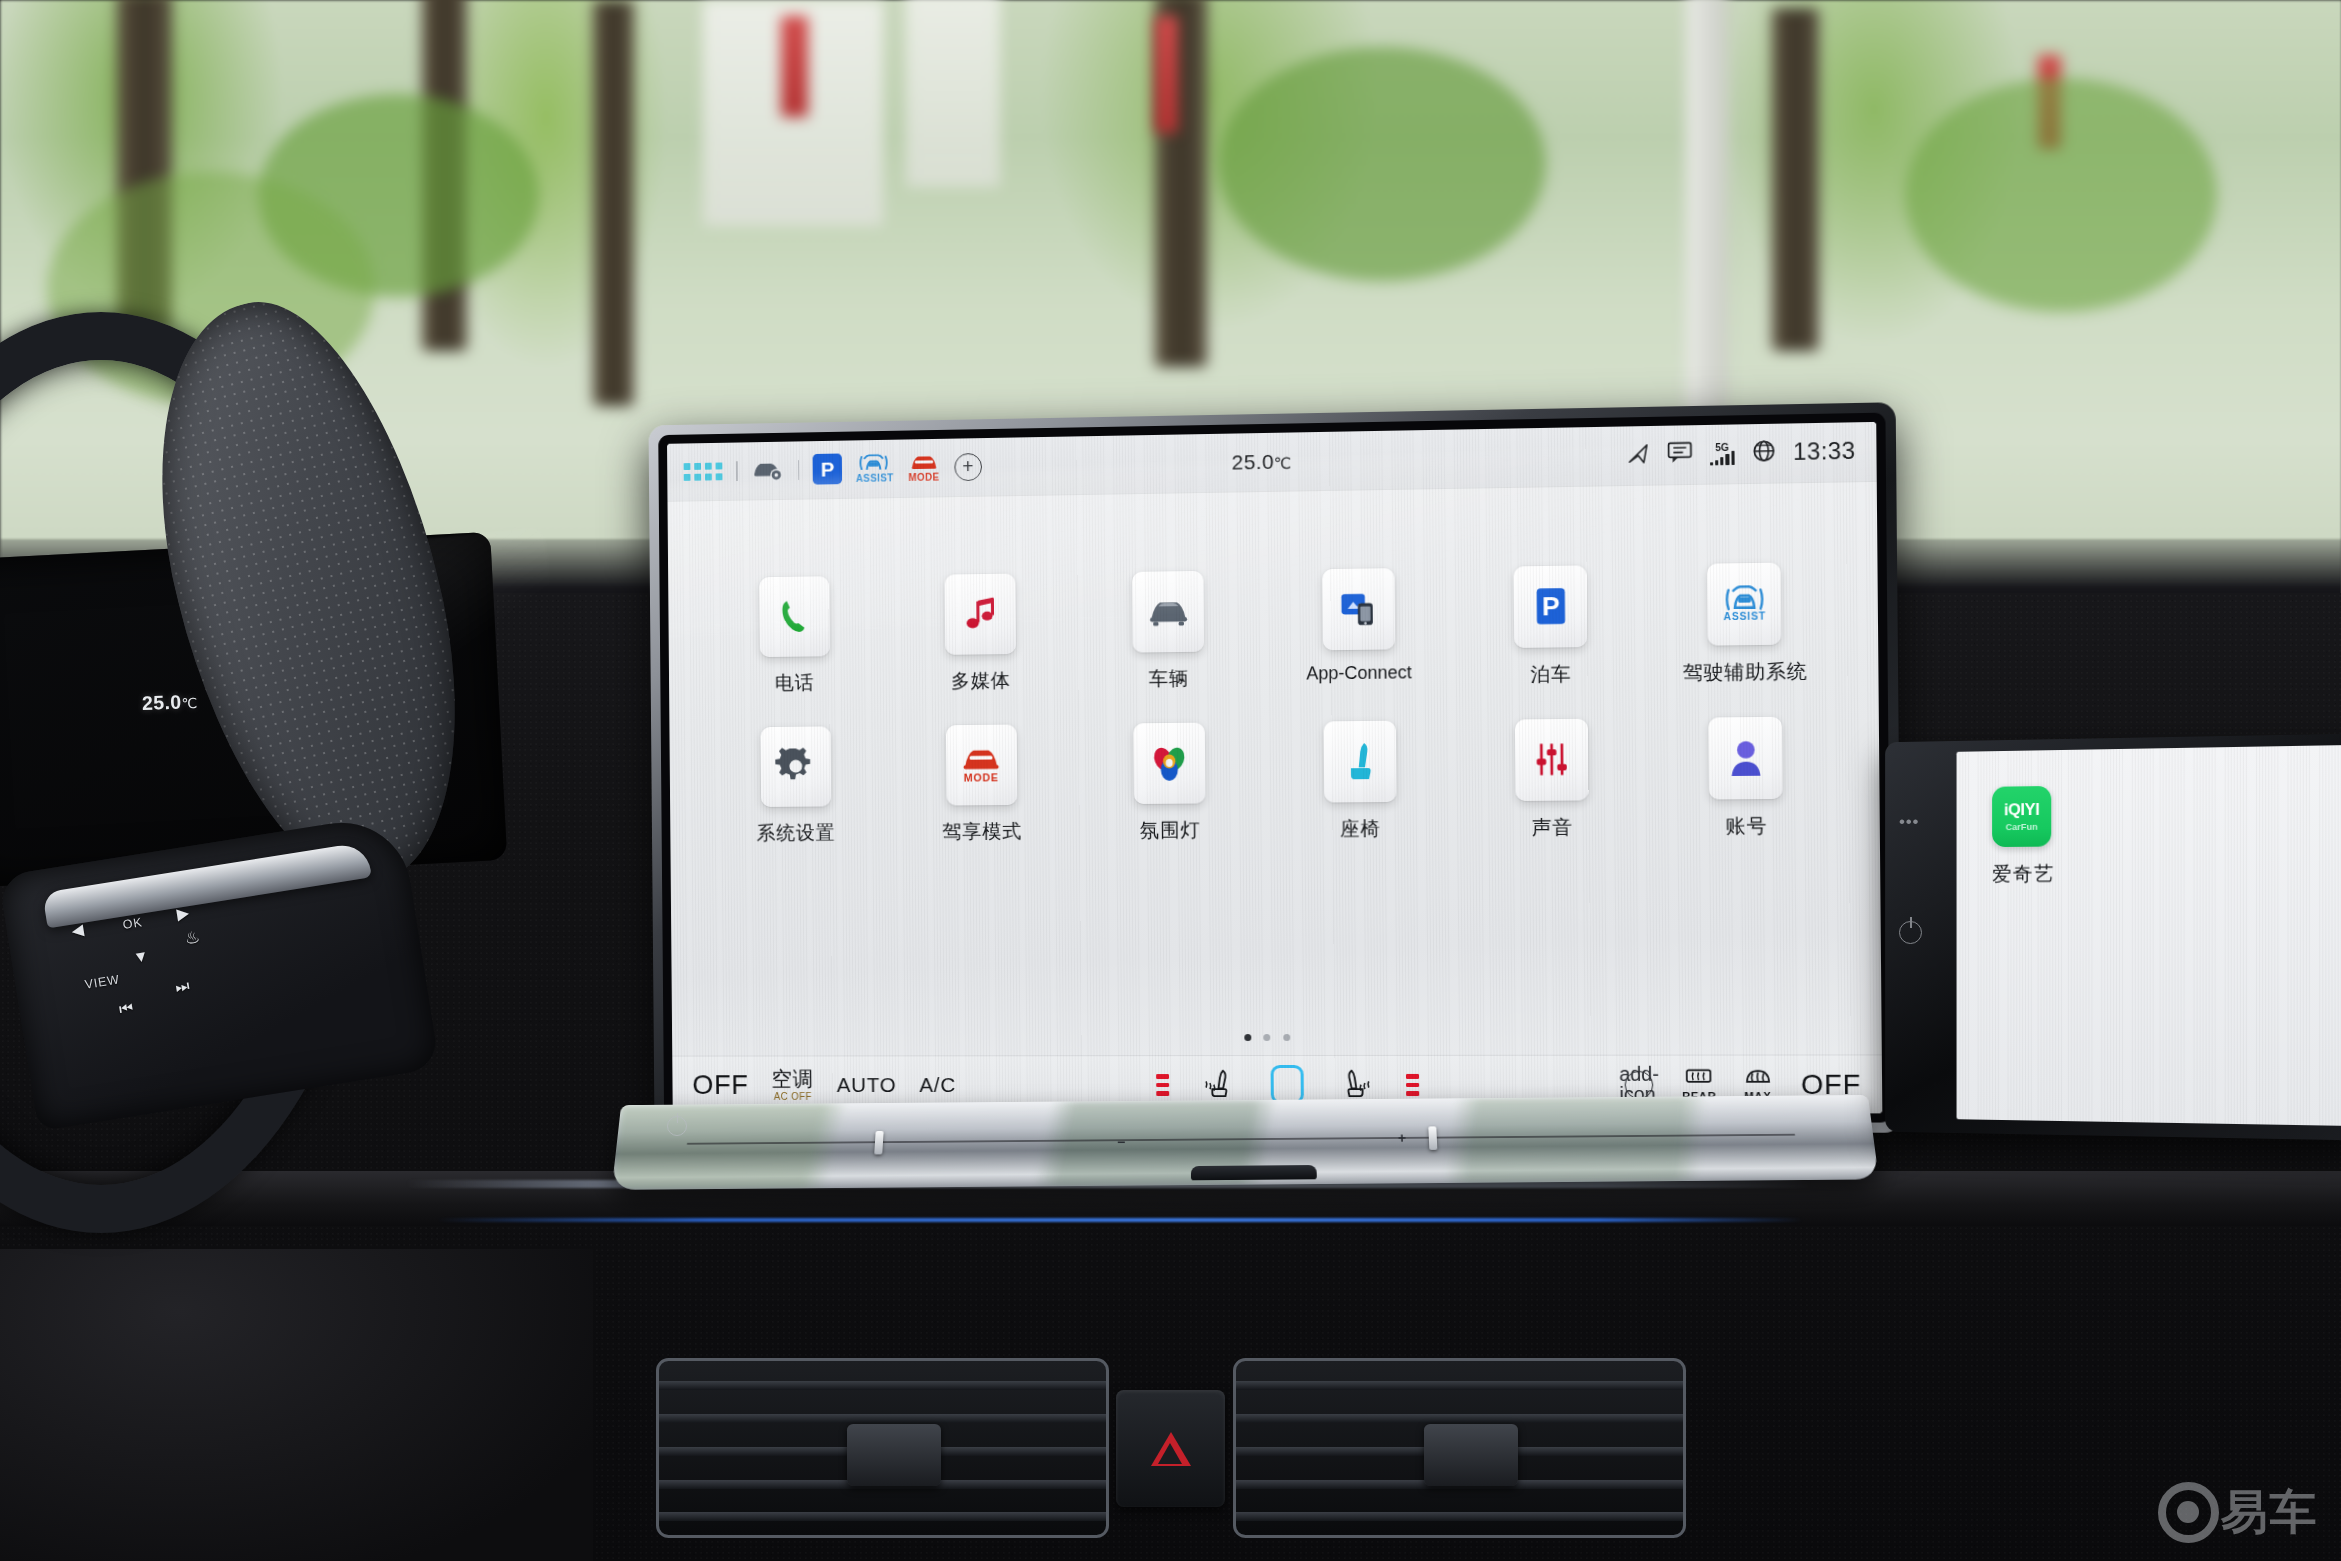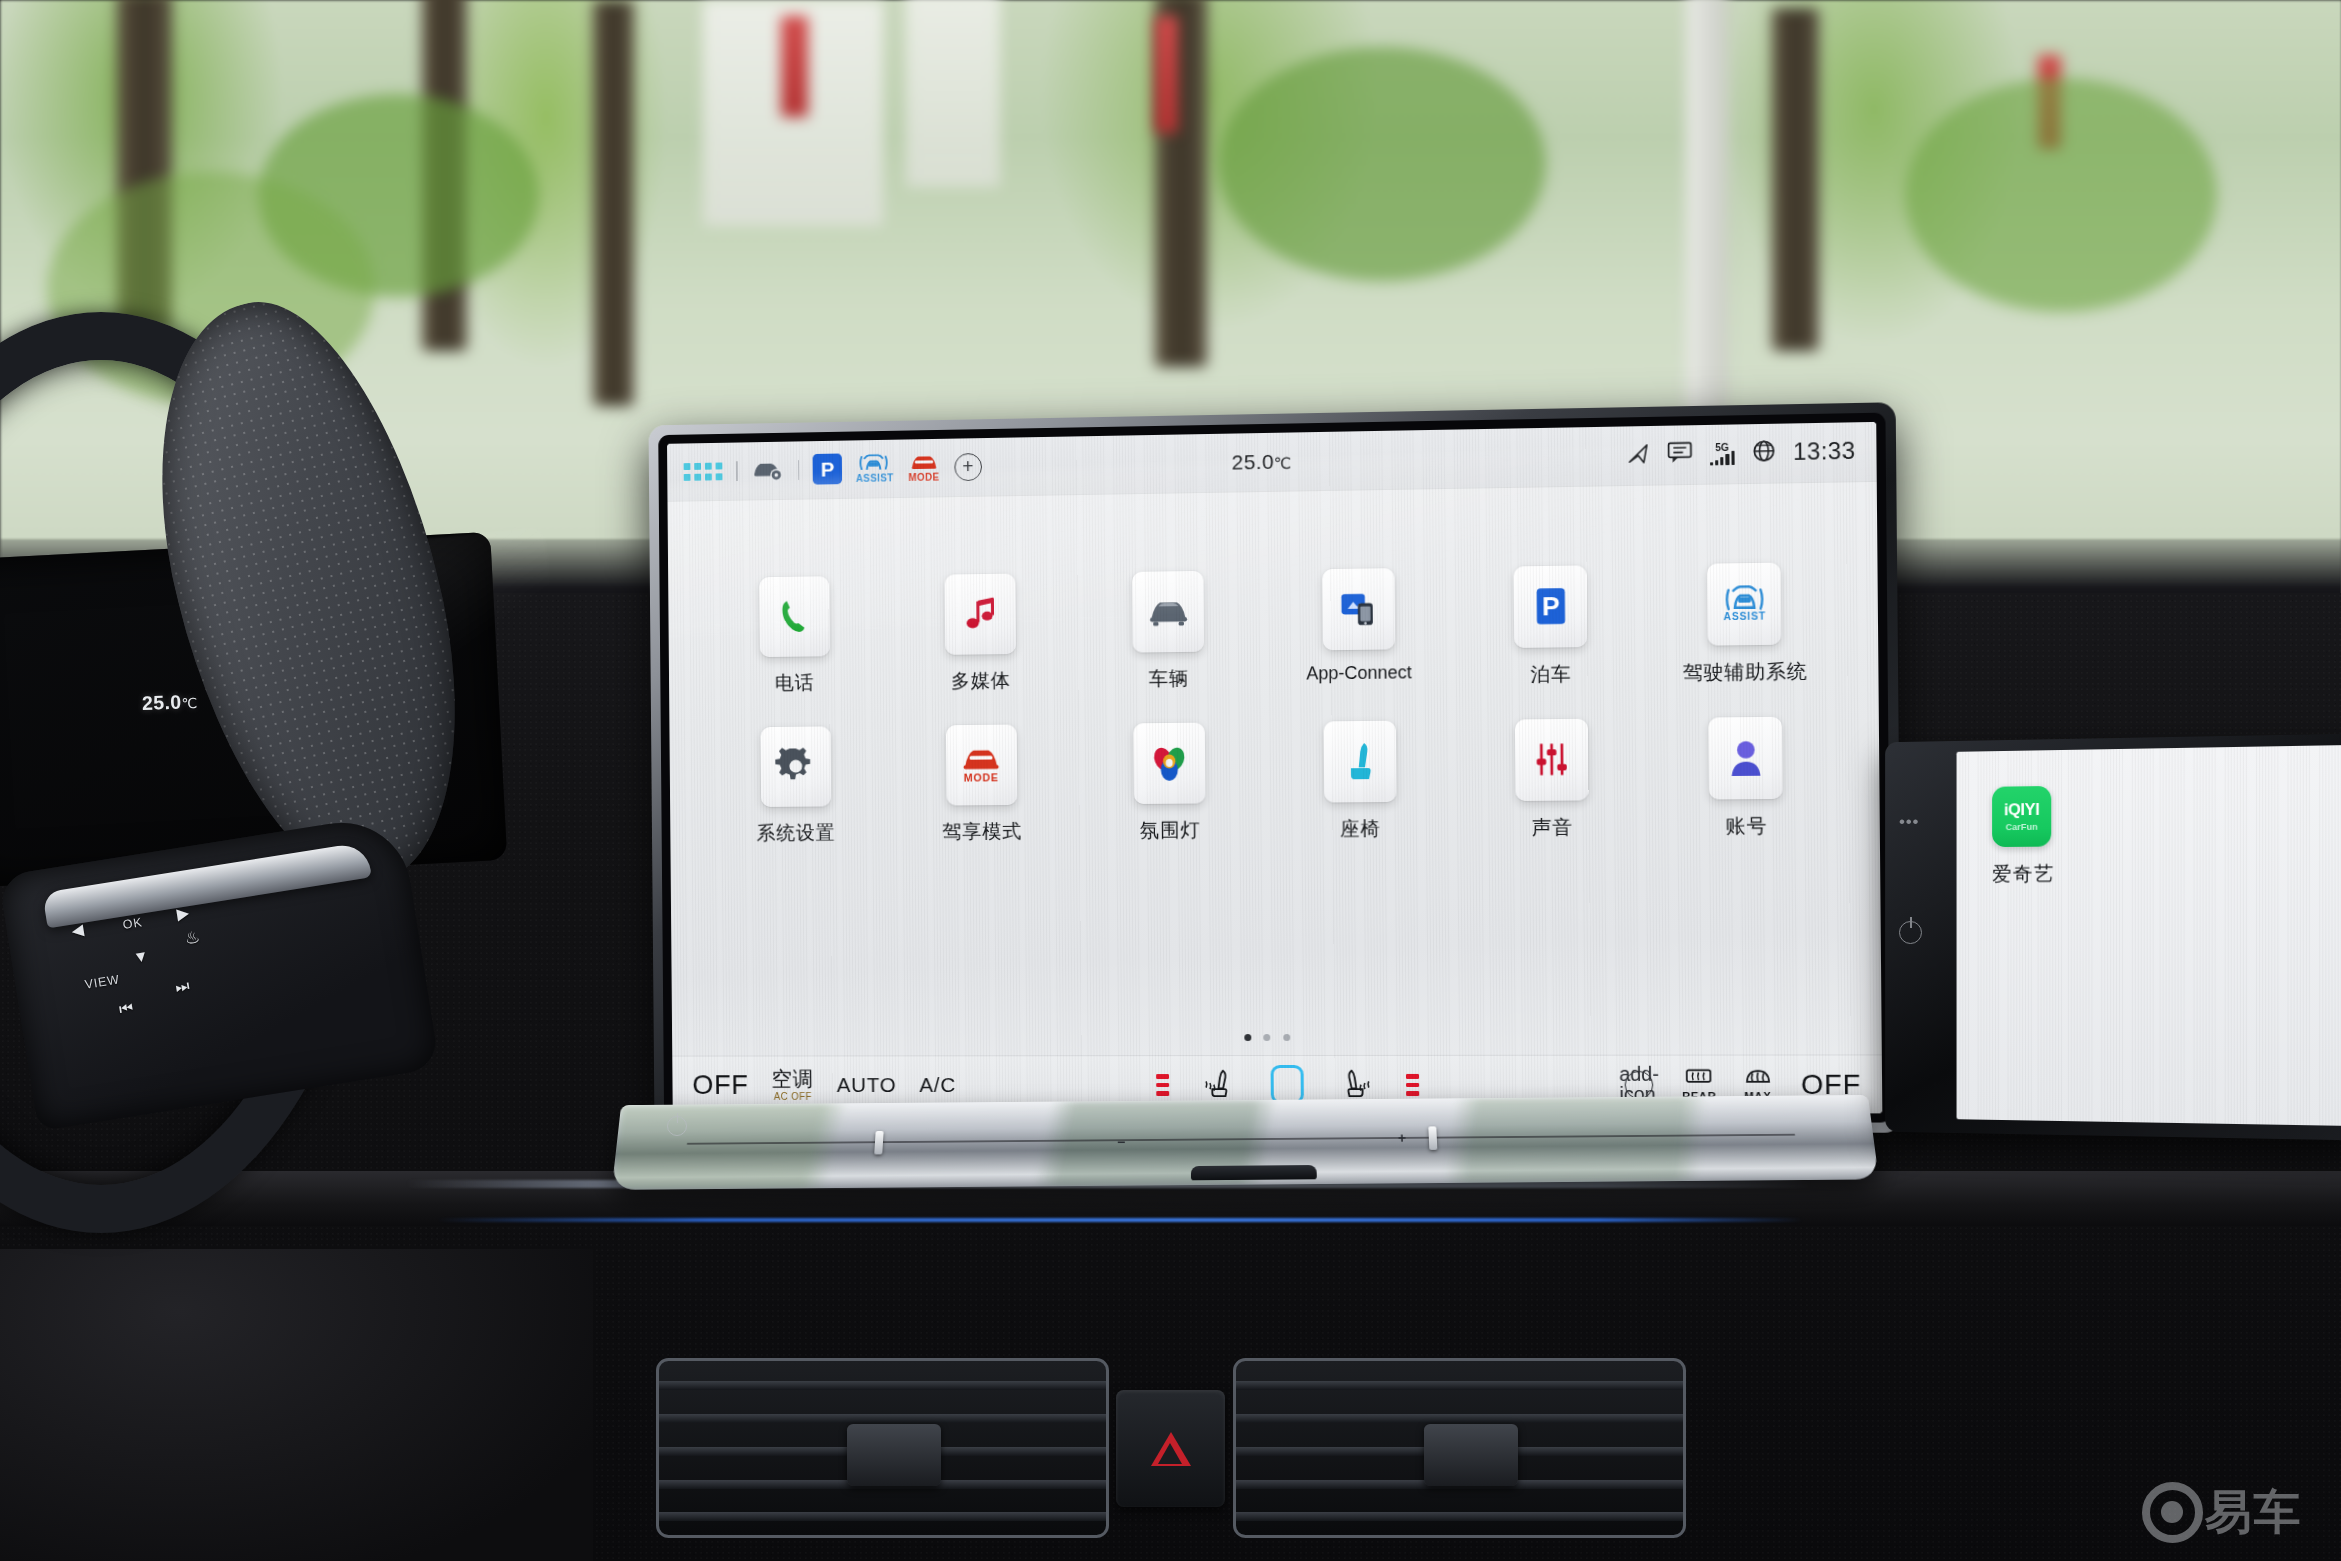--- a/index.html
+++ b/index.html
@@ -343,21 +343,21 @@
     content:""; position:absolute; left:-20px; top:0; width:0; height:0;
     border-left:20px solid transparent; border-right:20px solid transparent; border-bottom:34px solid #c4202a;
   }
   .hazard .tri:after{
     content:""; position:absolute; left:-12.5px; top:11px; width:0; height:0;
     border-left:12.5px solid transparent; border-right:12.5px solid transparent; border-bottom:21px solid #1a1c20;
   }
 
   
   .watermark{
-    position:absolute; right:40px; bottom:17px;
+    position:absolute; right:24px; bottom:17px;
     display:flex; align-items:center; gap:2px;
     opacity:.45;
   }
   .wm-ring{
     width:61px; height:61px; border-radius:50%;
     border:8.6px solid #cfd2d6; position:relative;
   }
   .wm-ring:after{
     content:""; position:absolute; left:11px; top:11px; width:22px; height:22px;
     border-radius:50%; background:#cfd2d6;

